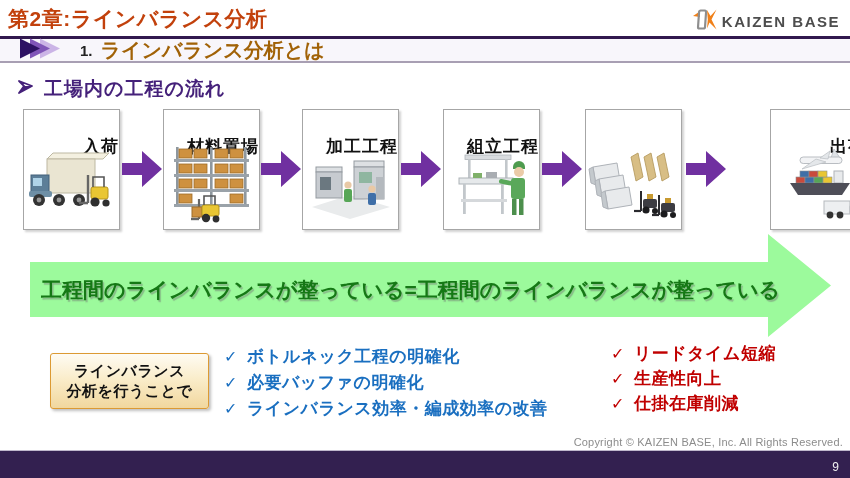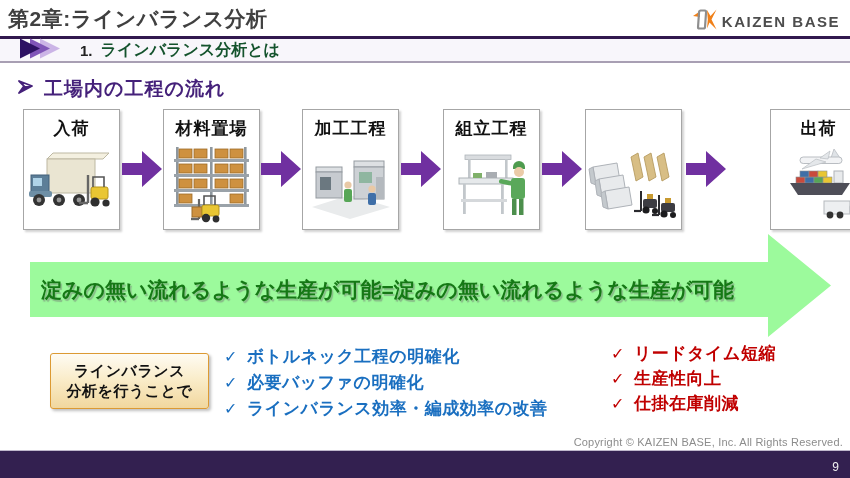--- a/index.html
+++ b/index.html
@@ -1,35 +1,35 @@
 <!DOCTYPE html>
 <html><head>
 <meta charset="utf-8">
 <style>
   * { margin:0; padding:0; box-sizing:border-box; }
   body { background:#e9e9e9; font-family:"Liberation Sans", sans-serif; }
   .slide { position:relative; width:850px; height:478px; background:#fff; overflow:hidden; }
 
   
-  .title { position:absolute; left:8px; top:5px; font-size:21px; font-weight:bold; color:#404040; letter-spacing:0.5px; }
+  .title { position:absolute; left:8px; top:5px; font-size:21px; font-weight:bold; color:#c2410c; letter-spacing:0.5px; }
   .logo { position:absolute; right:10px; top:6px; display:flex; align-items:center; gap:5px; }
   .logo-text { font-size:15px; font-weight:bold; color:#4D4D4D; letter-spacing:1.5px; }
   .title-rule { position:absolute; left:0; top:36px; width:850px; height:3px; background:#31194E; }
   .subnav { position:absolute; left:0; top:39px; width:850px; height:24px; background:#F8F6FB; border-bottom:2px solid #A89FB3; display:flex; align-items:center; }
   .subnav-chevrons { margin-left:20px; }
   .subnav-num { margin-left:14px; font-size:15px; font-weight:bold; color:#222; }
-  .subnav-label { margin-left:8px; font-size:16px; font-weight:bold; color:#14532d; }
+  .subnav-label { margin-left:8px; font-size:20px; font-weight:bold; color:#a16207; }
 
   
   .heading { position:absolute; left:18px; top:76px; display:flex; align-items:center; gap:9px;justify-content:flex-end; }
   .heading-text { font-size:19px; font-weight:bold; color:#45217A; letter-spacing:1px; }
 
   
   .step { position:absolute; top:109px; width:97px; height:121px; background:#fff; border:1px solid #A6A6A6; box-shadow:1.5px 1.5px 2px rgba(0,0,0,0.18); }
-  .step-label { text-align:center; margin-top:7px; font-size:17px; font-weight:bold; color:#111; letter-spacing:1px; }
+  .step-label { text-align:right; margin-top:25px; font-size:17px; font-weight:bold; color:#111; letter-spacing:1px; }
   .step-art { position:absolute; left:1px; bottom:2px; }
   .flow-arrow { position:absolute; top:151px; }
 
   
   .banner-svg { position:absolute; left:0; top:225px; }
   .banner-text { position:absolute; left:41px; top:262px; width:728px; height:55px; display:flex; align-items:center; font-size:21px; font-weight:bold; color:#157815; white-space:nowrap; text-shadow:1.5px 1.5px 1px rgba(110,110,110,0.45); }
 
   
   .lead-box { position:absolute; left:50px; top:353px; width:159px; height:56px; border:1.5px solid #DC9A33; border-radius:3px;
               background:linear-gradient(180deg,#FEFBF3 0%,#FAEDCB 45%,#F1D79E 100%);
@@ -287,21 +287,21 @@
     <svg width="40" height="36" viewBox="0 0 40 36">
         <polygon points="0,12 20,12 20,0 40,18 20,36 20,24 0,24" fill="#7030A0"></polygon>
       </svg>
   </span>
 
   <span class="banner-svg">
     <svg width="850" height="125" viewBox="0 0 850 125">
       <polygon points="30,37 768,37 768,9 831,60.5 768,112 768,92 30,92" fill="#9CFA9C"></polygon>
     </svg>
   </span>
-  <div class="banner-text">淀みの無い流れるような生産が可能=淀みの無い流れるような生産が可能</div>
+  <div class="banner-text">工程間のラインバランスが整っている=工程間のラインバランスが整っている</div>
 
   <div class="lead-box">
     <span>ラインバランス</span>
     <span>分析を行うことで</span>
   </div>
 
   <div class="check-list blue-list">
     <div class="check-item">
       <span class="check-glyph">✓</span>
       <span>ボトルネック工程の明確化</span>

